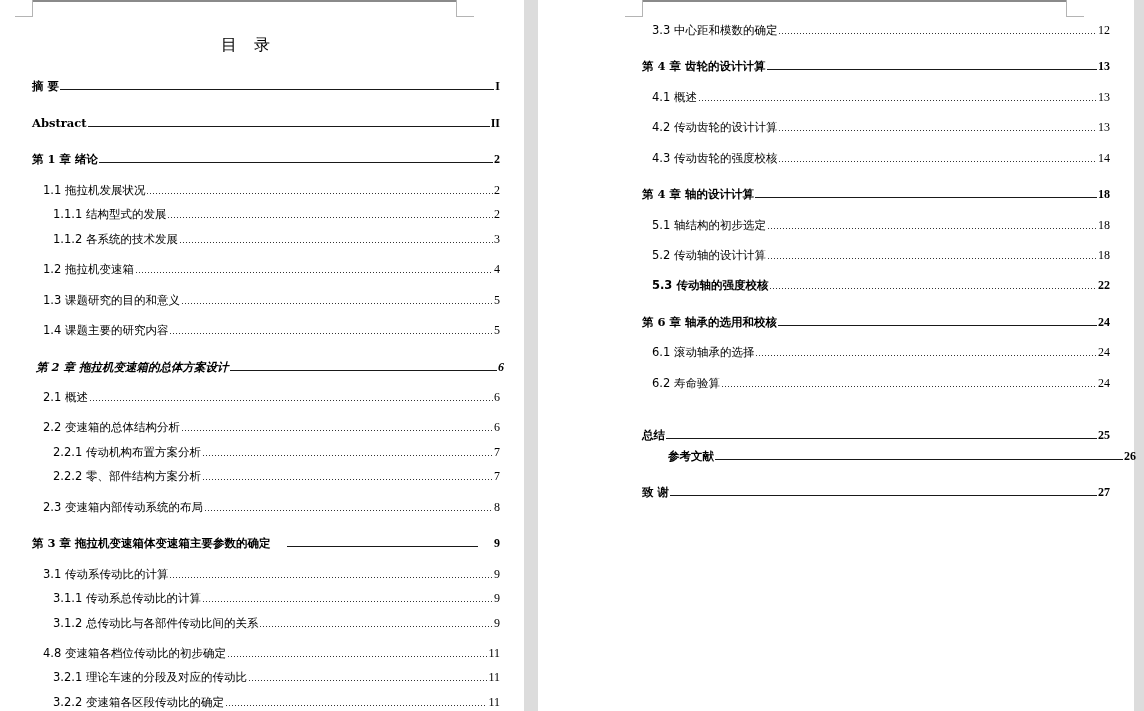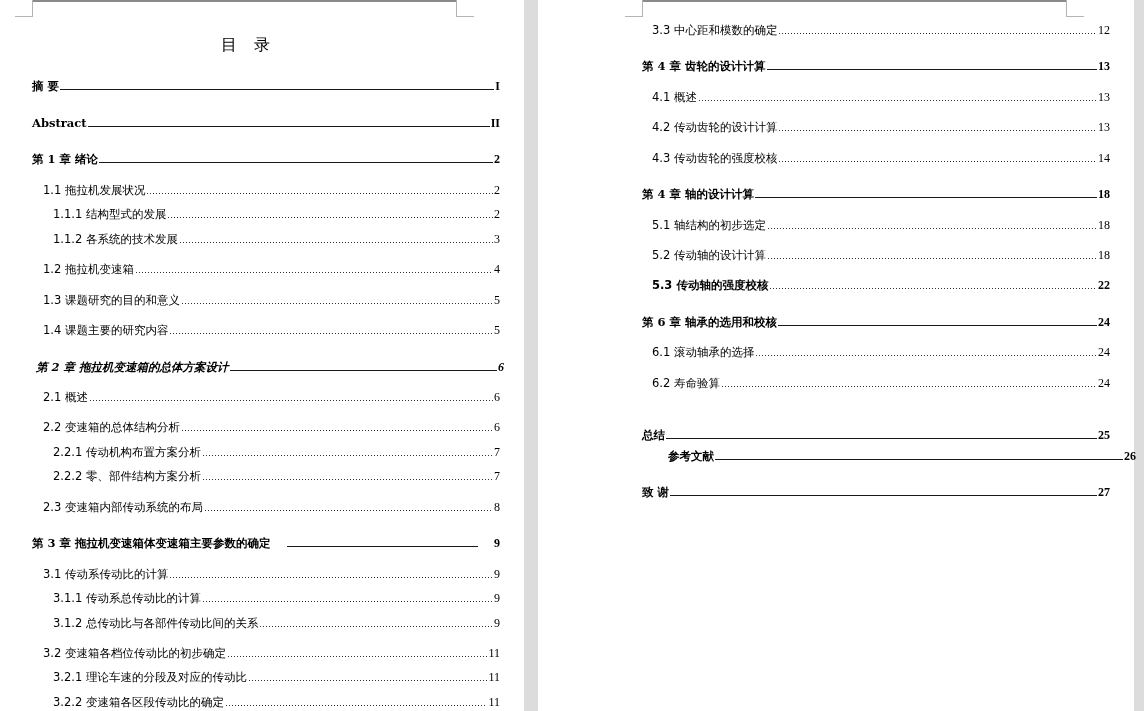--- a/index.html
+++ b/index.html
@@ -147,21 +147,21 @@
       <span class="label">3.1.1  传动系总传动比的计算</span>
       <span class="dots"></span>
       <span class="page-num">9</span>
     </div>
   <div class="entry lvl2" style="left:53px; width:447px; top:614px;">
       <span class="label">3.1.2  总传动比与各部件传动比间的关系</span>
       <span class="dots"></span>
       <span class="page-num">9</span>
     </div>
   <div class="entry lvl1" style="left:43px; width:457px; top:644px;">
-      <span class="label">3.2  变速箱各档位传动比的初步确定</span>
+      <span class="label">4.8  变速箱各档位传动比的初步确定</span>
       <span class="dots"></span>
       <span class="page-num">11</span>
     </div>
   <div class="entry lvl2" style="left:53px; width:447px; top:668px;">
       <span class="label">3.2.1  理论车速的分段及对应的传动比</span>
       <span class="dots"></span>
       <span class="page-num">11</span>
     </div>
   <div class="entry lvl2" style="left:53px; width:447px; top:693px;">
       <span class="label">3.2.2  变速箱各区段传动比的确定</span>

